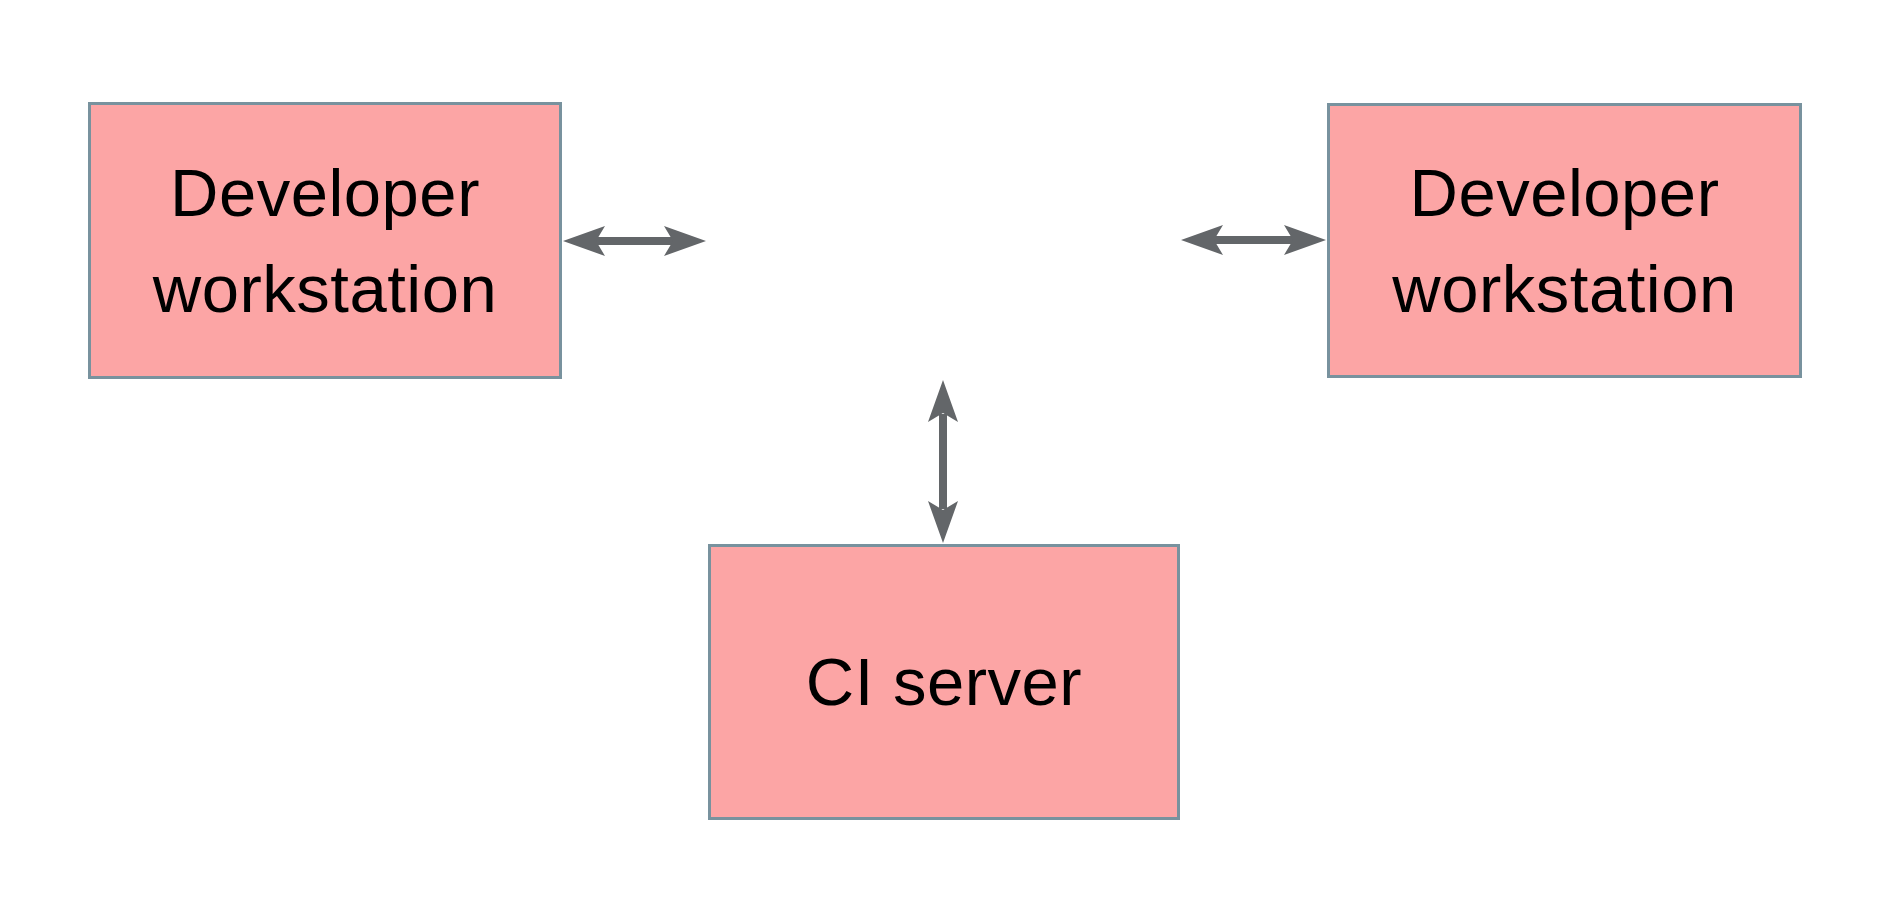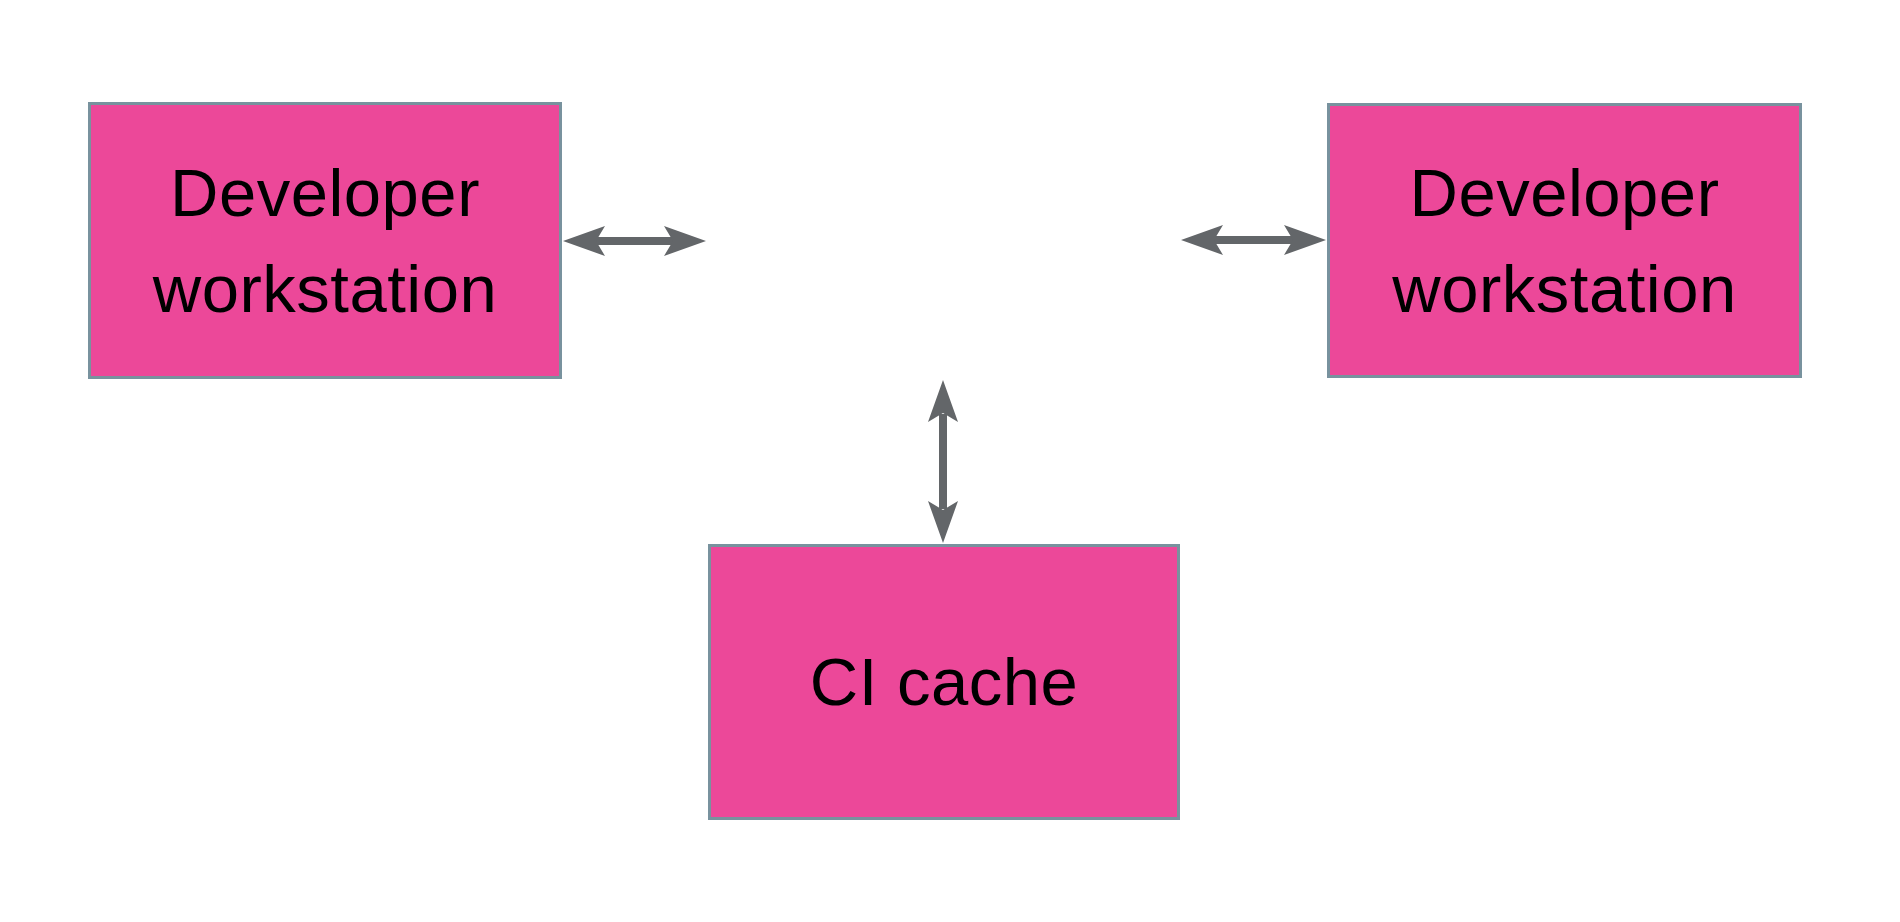--- a/index.html
+++ b/index.html
@@ -11,21 +11,21 @@
     position: relative;
     width: 1900px;
     height: 922px;
     background: #ffffff;
     overflow: hidden;
     font-family: "Liberation Sans", "DejaVu Sans", sans-serif;
   }
   .node {
     position: absolute;
     box-sizing: border-box;
-    background: #ec4899;
+    background: #fca5a5;
     border: 3px solid #78929e;
     display: flex;
     align-items: center;
     justify-content: center;
   }
   .node-label {
     font-size: 67px;
     line-height: 96px;
     color: #000000;
     text-align: center;
@@ -54,21 +54,21 @@
 workstation</div>
   </div>
 
 
   <div class="node node-dev-right">
     <div class="node-label">Developer
 workstation</div>
   </div>
 
   <div class="node node-ci">
-    <div class="node-label">CI cache</div>
+    <div class="node-label">CI server</div>
   </div>
 
   <svg class="edges-layer" viewBox="0 0 1900 922" xmlns="http://www.w3.org/2000/svg">
 
     <g>
       <line x1="596" y1="241" x2="673" y2="241" stroke-width="8" stroke="#636669"></line>
       <polygon points="563,241 605,226 596,241 605,256" fill="#636669"></polygon>
       <polygon points="706,241 664,226 673,241 664,256" fill="#636669"></polygon>
     </g>
 

